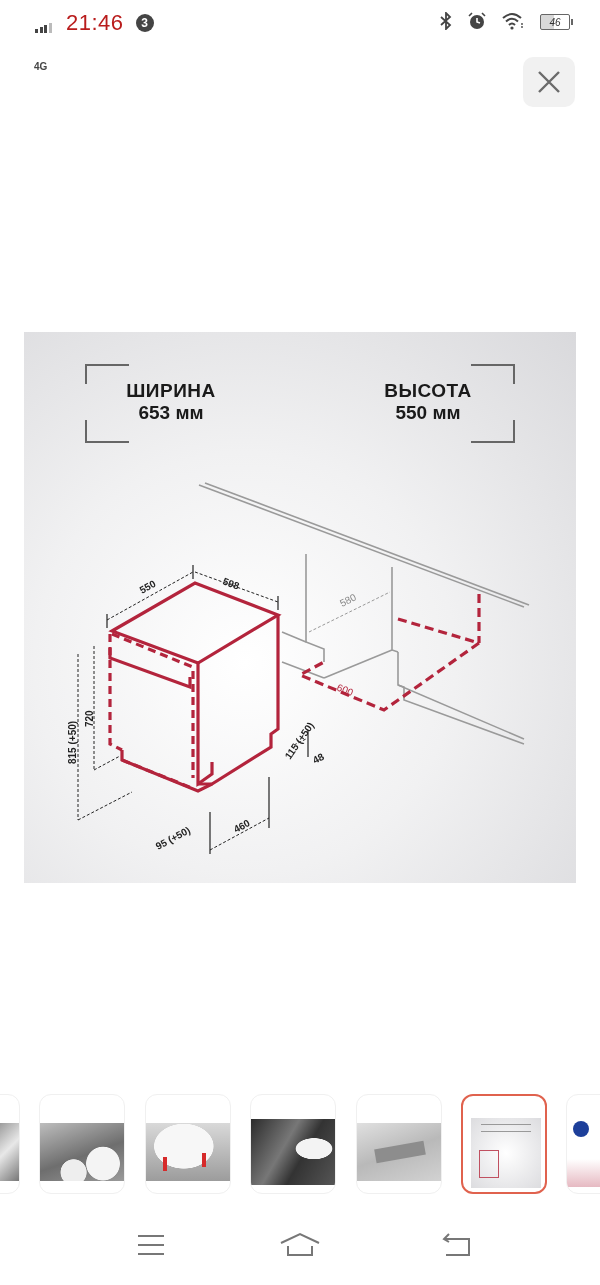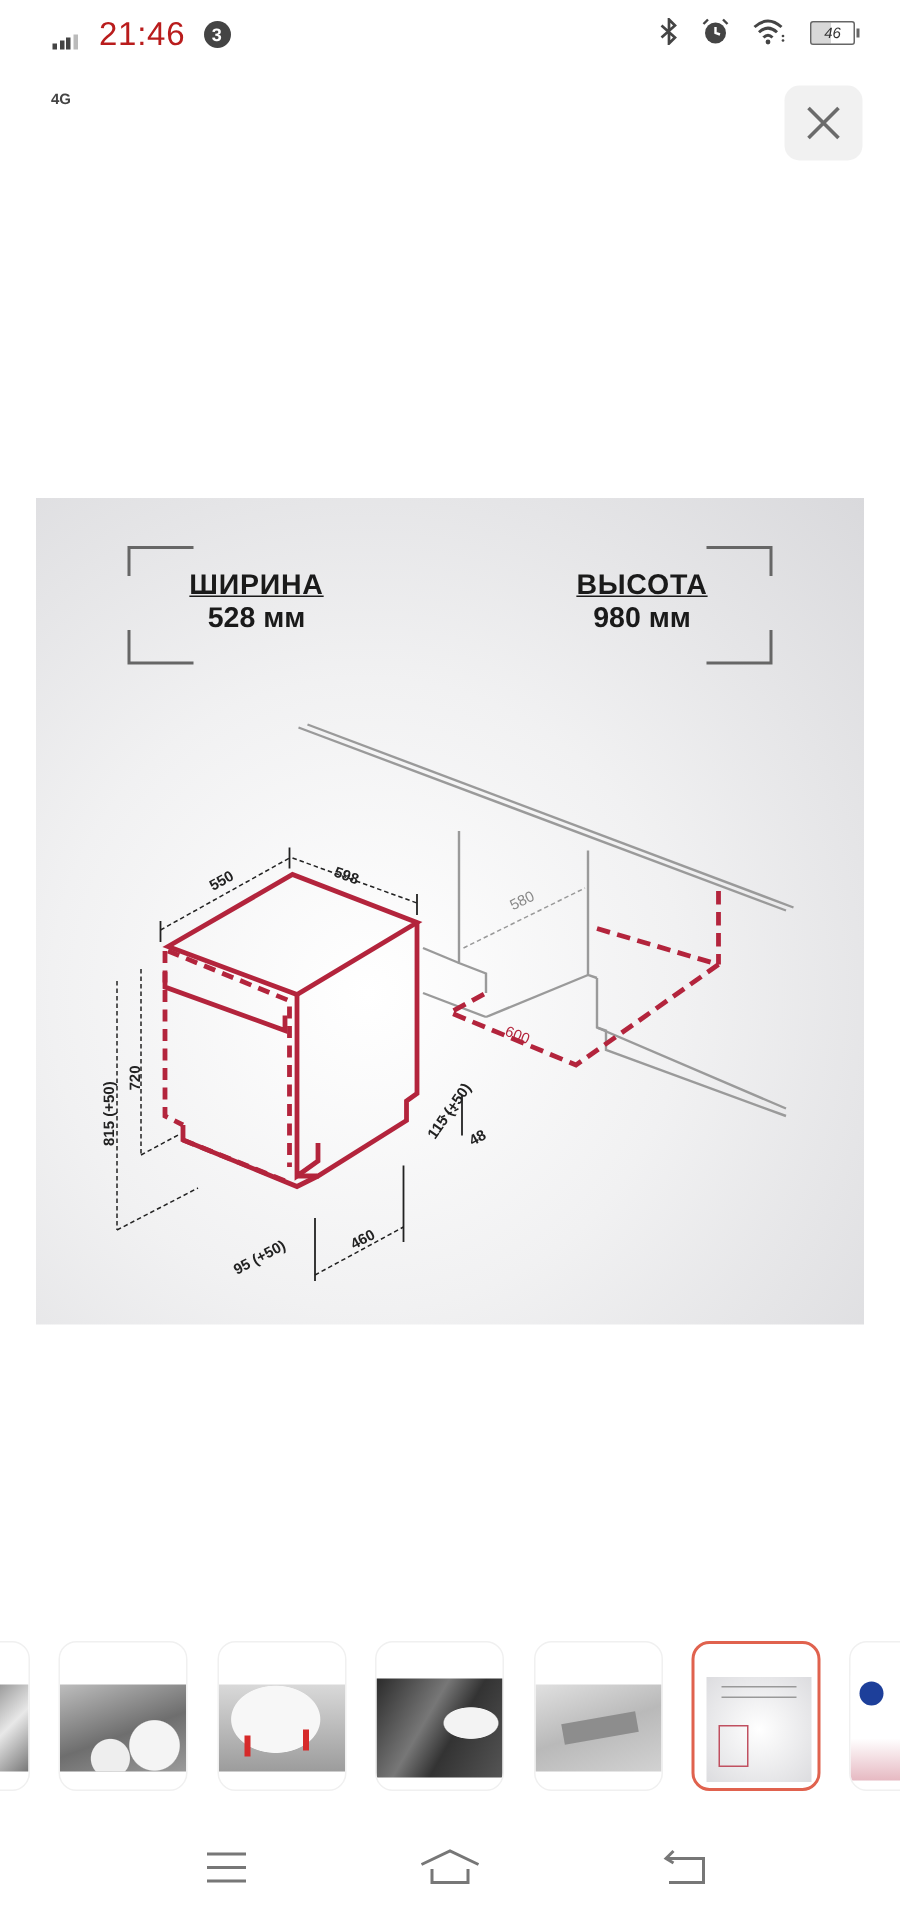--- a/index.html
+++ b/index.html
@@ -20,21 +20,21 @@
   .battery:after { content:""; position:absolute; right:-4px; top:4px; width:2px; height:6px; background:#666; }
 
   .close-btn { position:absolute; left:523px; top:57px; width:52px; height:50px; background:#f1f1f1; border-radius:10px;
                display:flex; align-items:center; justify-content:center; cursor:pointer; }
 
   .main-image { position:absolute; left:24px; top:332px; width:552px; height:551px;
                 background:radial-gradient(ellipse at 40% 60%, #ffffff 0%, #f1f1f2 45%, #d9d9dc 100%); overflow:hidden; }
   .main-image svg { position:absolute; left:0; top:0; }
   .dims { position:absolute; left:0; top:38px; width:552px; height:80px; }
   .dim-col { position:absolute; top:10px; text-align:center; font-weight:bold; color:#1a1a1a; font-size:19px; line-height:22px; }
-  .dim-col .lbl { letter-spacing:0.5px;text-decoration:underline; }
+  .dim-col .lbl { letter-spacing:0.5px; }
 
   .thumbs { position:absolute; left:0; top:1094px; width:600px; height:100px; }
   .thumb { position:absolute; top:0; width:86px; height:100px; background:#fff; border-radius:12px;
            border:1px solid #f0f0f0; overflow:hidden; cursor:pointer; box-sizing:border-box; }
   .thumb.active { border:2px solid #e0624e; }
   .thumb .pic { position:absolute; left:0; top:28px; width:100%; height:58px; }
 
   .navbar { position:absolute; left:0; top:1220px; width:600px; height:50px; }
   .nav-btn { position:absolute; top:10px; width:40px; height:30px; display:flex; align-items:center; justify-content:center; cursor:pointer; }
 </style>
@@ -157,25 +157,25 @@
       <text x="134" y="518" transform="rotate(-28 134 518)">95 (+50)</text>
       <text x="212" y="501" transform="rotate(-28 212 501)">460</text>
       <text x="266" y="428" transform="rotate(-55 266 428)">115 (+50)</text>
       <text x="291" y="432" transform="rotate(-28 291 432)">48</text>
     </g>
   </svg>
 
   <div class="dims">
     <div class="dim-col" style="left:92px;width:110px;">
       <div class="lbl">ШИРИНА</div>
-      <div>528 мм</div>
+      <div>653 мм</div>
     </div>
     <div class="dim-col" style="left:348px;width:112px;">
       <div class="lbl">ВЫСОТА</div>
-      <div>980 мм</div>
+      <div>550 мм</div>
     </div>
   </div>
 </div>
 
 <div class="thumbs">
   <div class="thumb" style="left:-66px;">
     <div class="pic" style="background:linear-gradient(135deg,#cfcfcf,#8a8a8a 40%,#e8e8e8 70%,#777);"></div>
   </div>
   <div class="thumb" style="left:39px;">
     <div class="pic" style="background:radial-gradient(circle at 75% 70%,#f4f4f4 22%,transparent 23%),radial-gradient(circle at 40% 85%,#eee 18%,transparent 19%),linear-gradient(160deg,#bdbdbd,#6e6e6e 55%,#9a9a9a);"></div>

